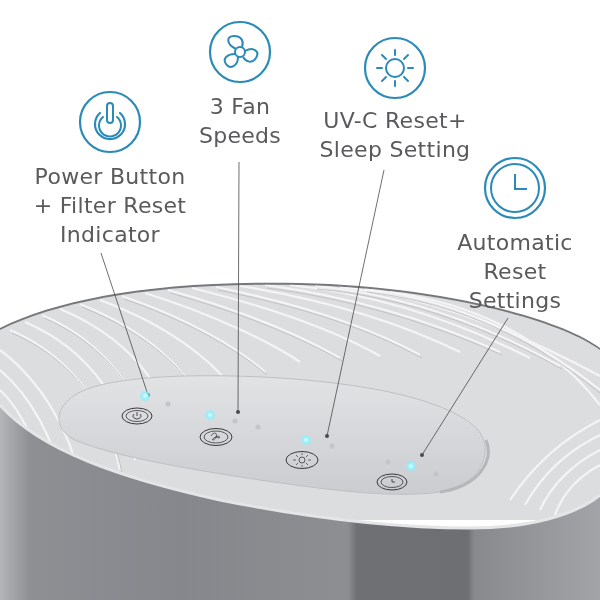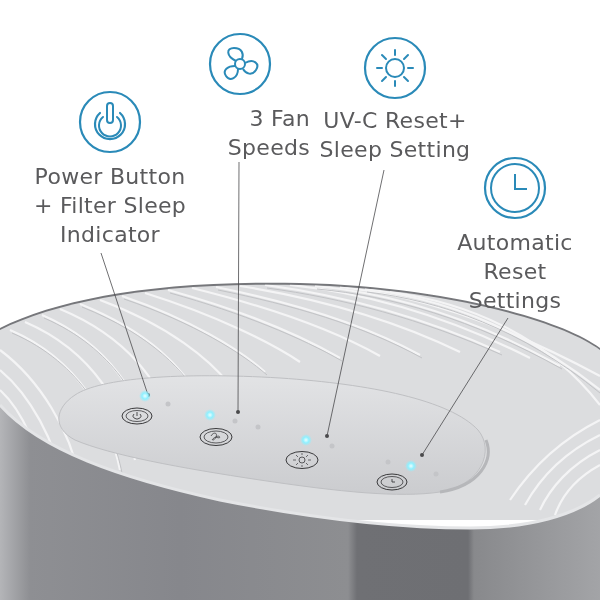--- a/index.html
+++ b/index.html
@@ -158,25 +158,25 @@
   <div class="feature" style="left:10px; top:90px; width:200px;">
     <div style="position:relative; width:64px; height:64px; margin:0 auto 8px;">
       <svg width="64" height="64" viewBox="0 0 64 64">
         <circle cx="32" cy="32" r="30" fill="none" stroke="#2a8ab8" stroke-width="2.2"></circle>
         <path d="M22 23 A 15 15 0 1 0 42 23" fill="none" stroke="#2a8ab8" stroke-width="2.2" stroke-linecap="round"></path>
         <path d="M25 27 A 11 11 0 1 0 39 27" fill="none" stroke="#2a8ab8" stroke-width="2" stroke-linecap="round"></path>
         <rect x="29" y="13" width="6" height="20" rx="3" fill="none" stroke="#2a8ab8" stroke-width="2"></rect>
       </svg>
     </div>
     <span class="label">Power Button
-+ Filter Sleep
++ Filter Reset
 Indicator</span>
   </div>
 
-  <div class="feature" style="left:170px; top:32px; width:140px;text-align:right;">
+  <div class="feature" style="left:170px; top:20px; width:140px;">
     <div style="position:relative; width:64px; height:64px; margin:0 auto 8px;">
       <svg width="64" height="64" viewBox="0 0 64 64">
         <circle cx="32" cy="32" r="30" fill="none" stroke="#2a8ab8" stroke-width="2.2"></circle>
         <g fill="none" stroke="#2a8ab8" stroke-width="2" stroke-linejoin="round">
           <circle cx="32" cy="32" r="5"></circle>
           <path d="M28 29 C 18 24, 18 16, 26 16 C 34 16, 36 22, 34 27"></path>
           <path d="M37 31 C 46 26, 52 32, 48 38 C 44 44, 38 42, 35 37"></path>
           <path d="M30 37 C 30 46, 22 50, 18 44 C 14 38, 20 34, 27 34"></path>
         </g>
       </svg>

